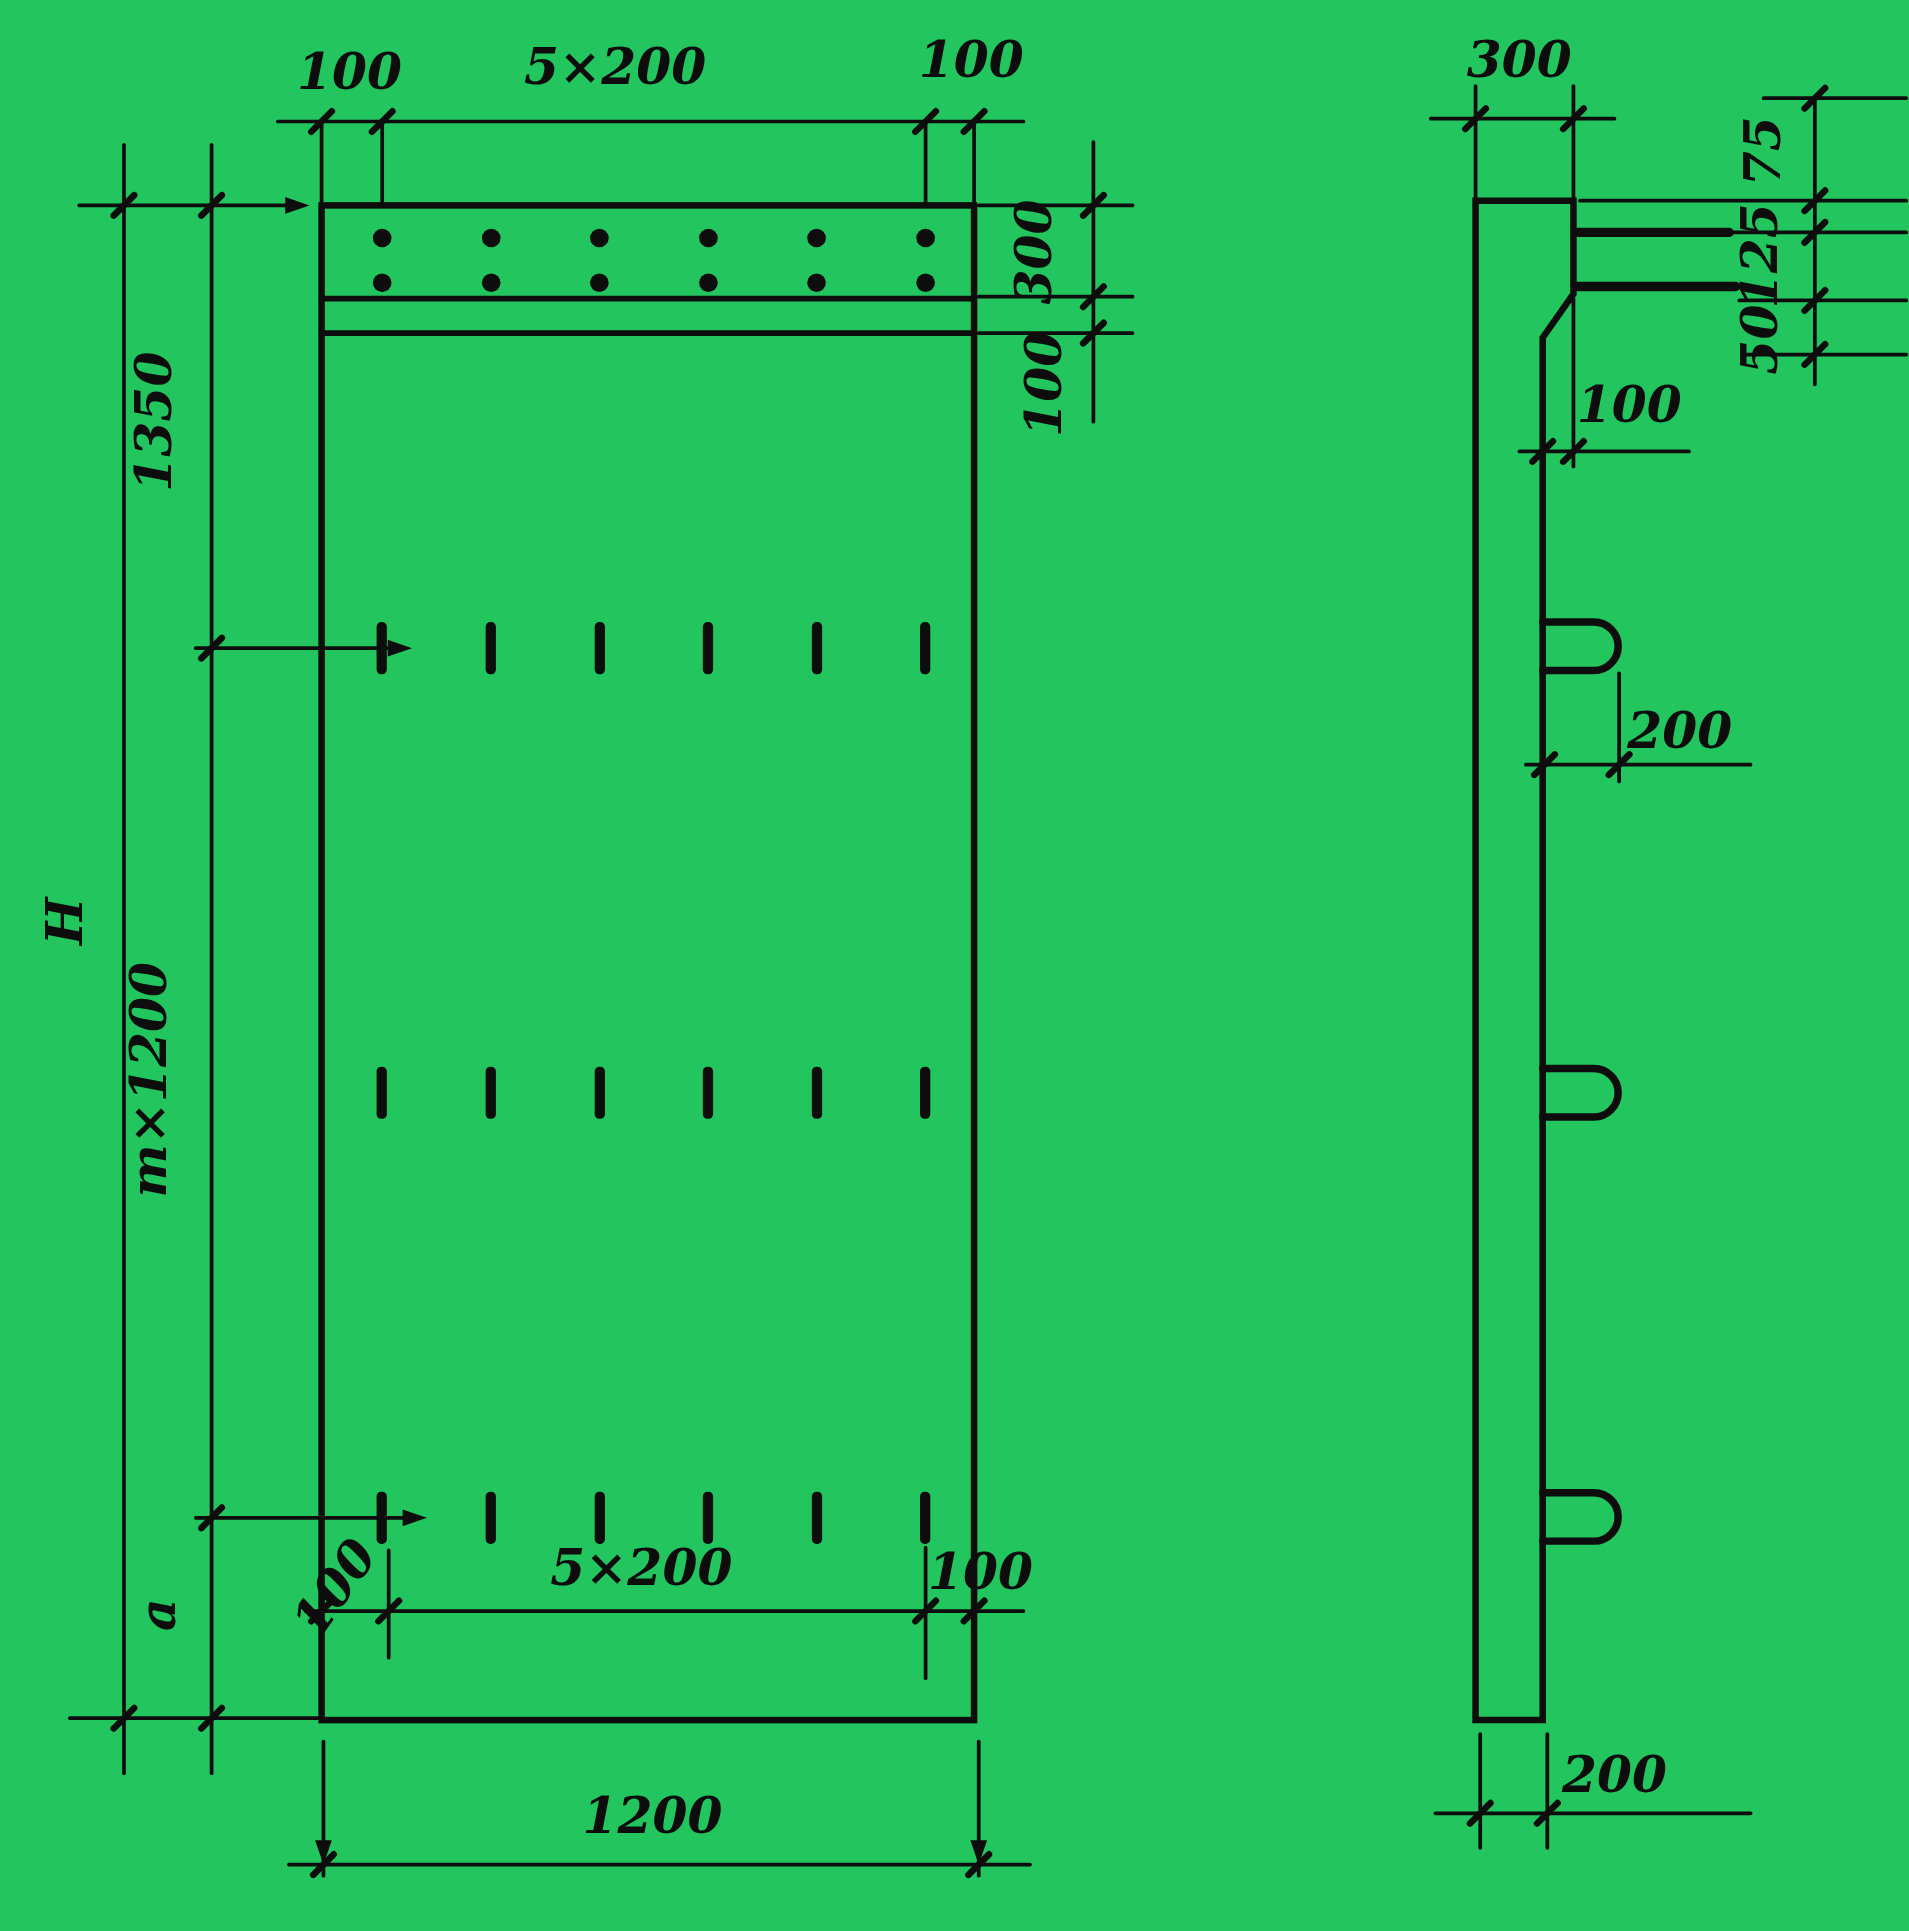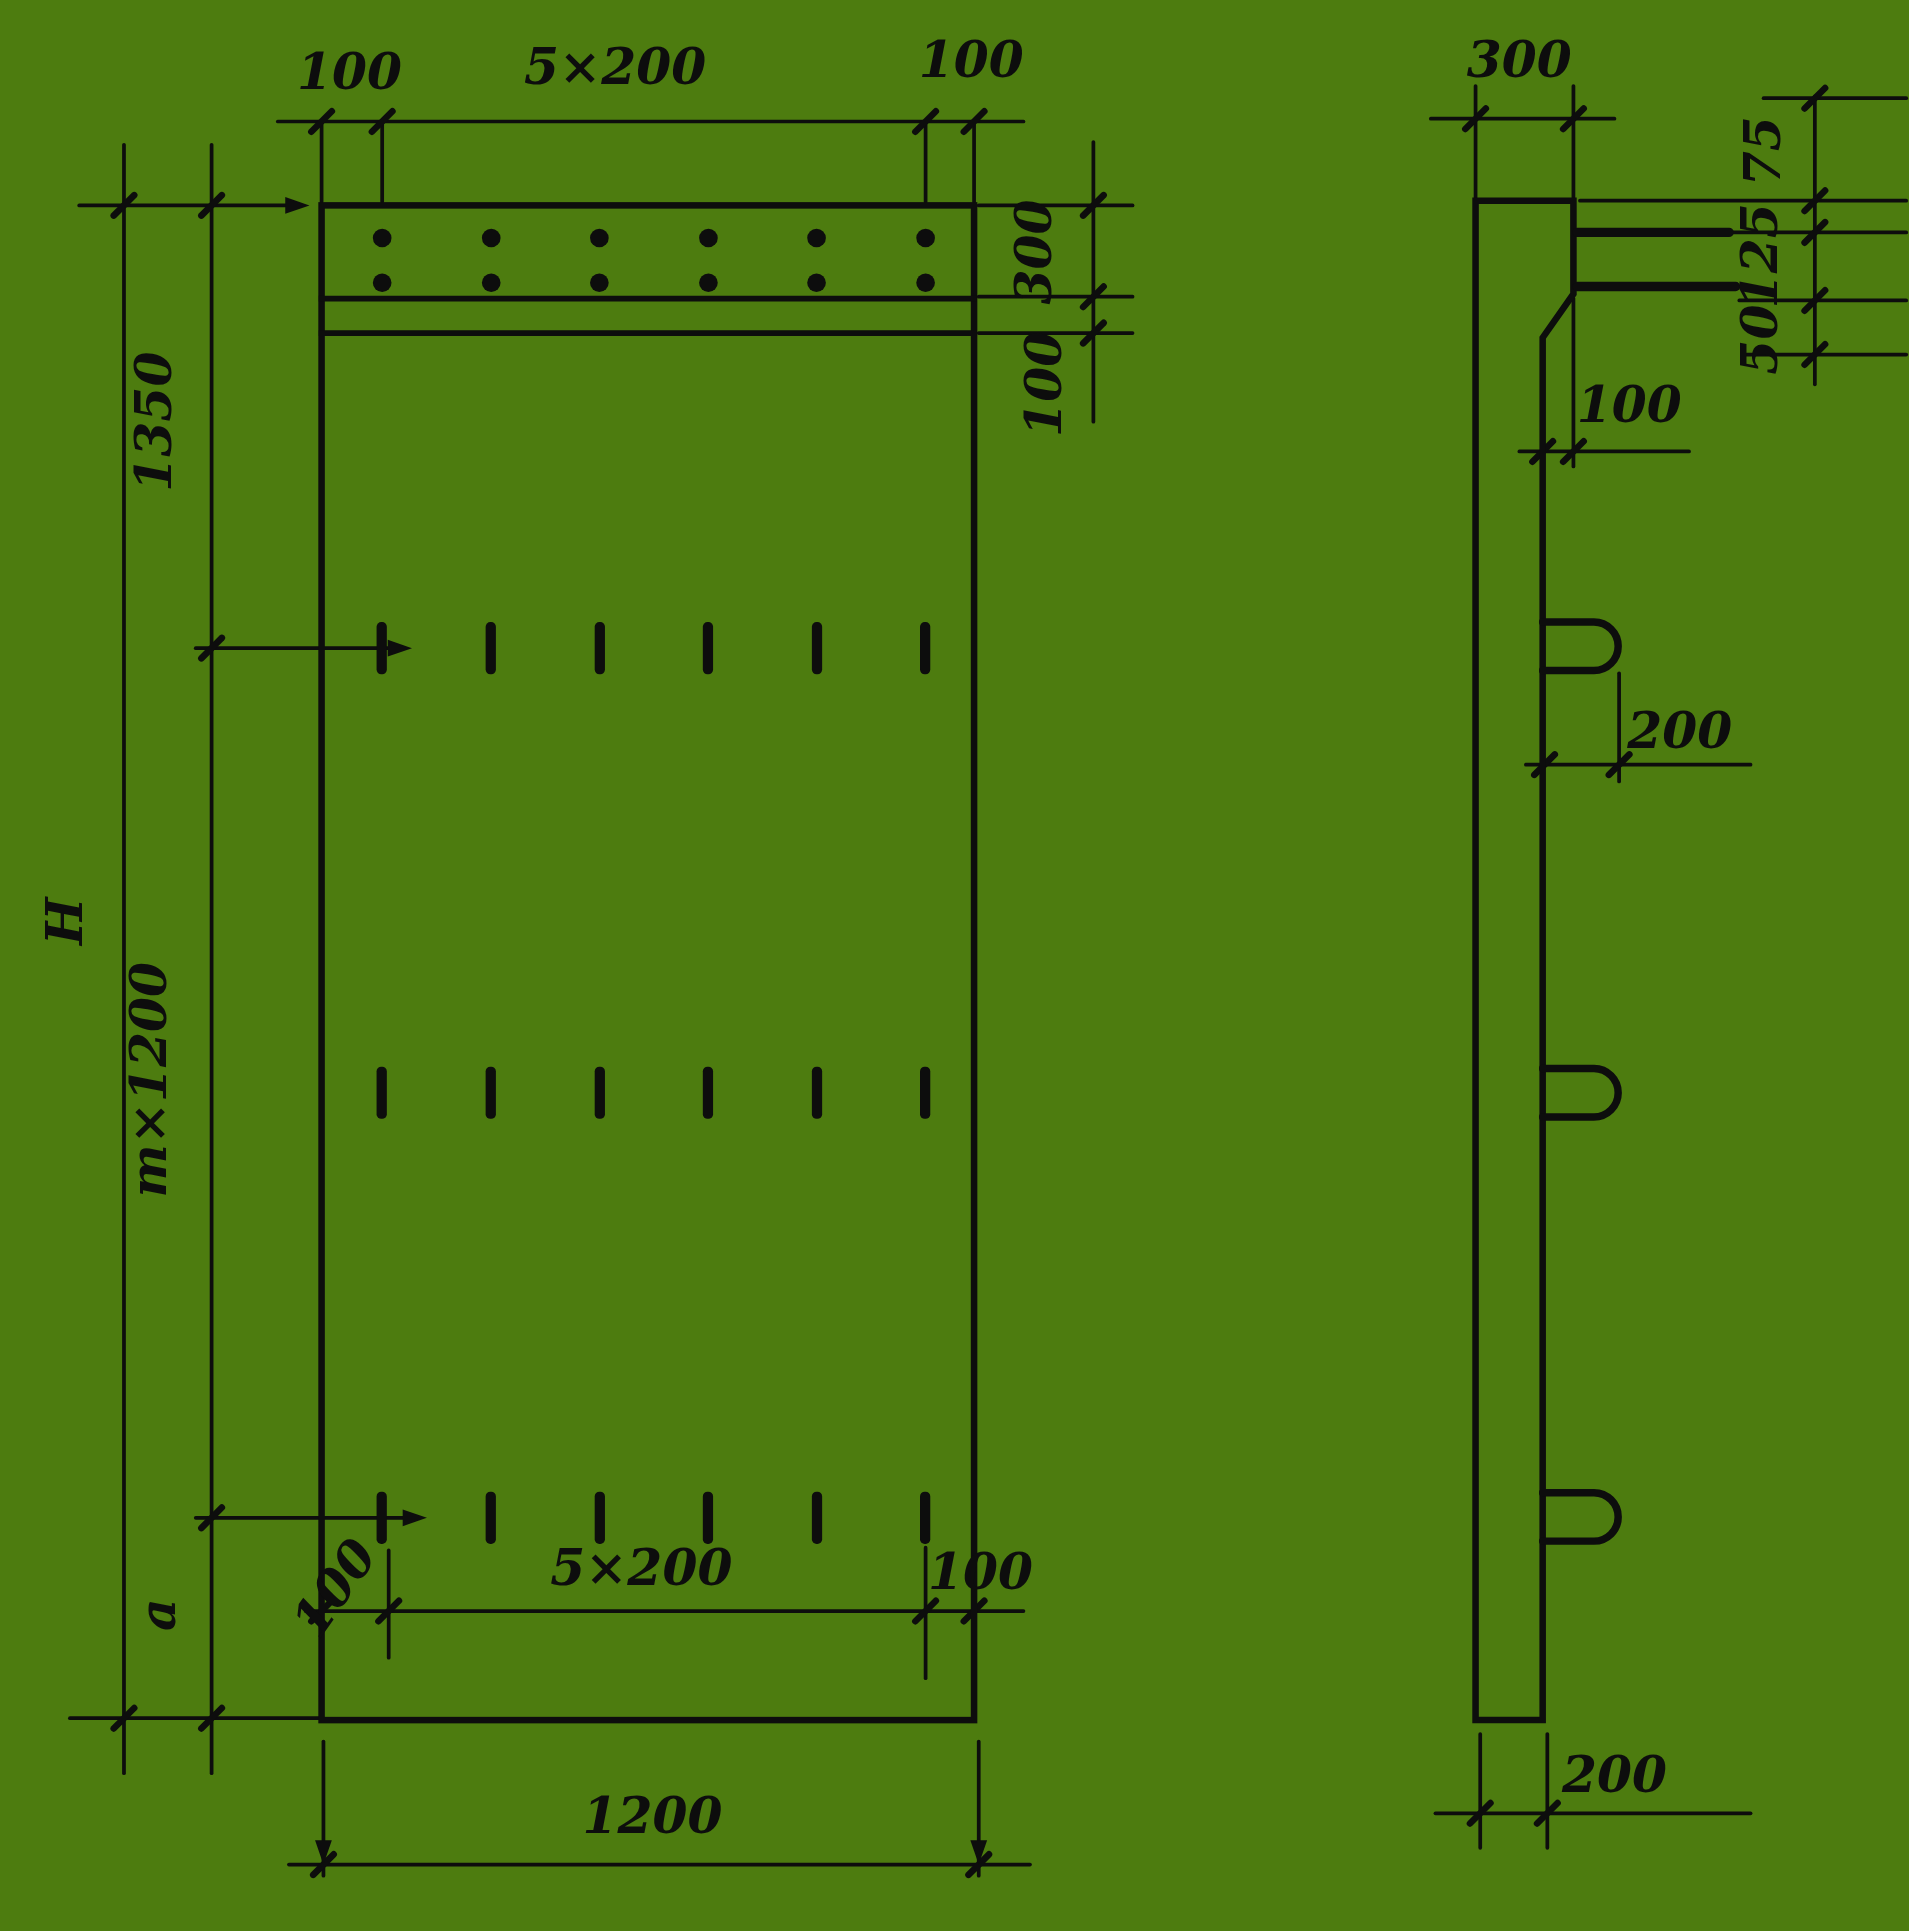--- a/index.html
+++ b/index.html
@@ -1,16 +1,16 @@
 <!DOCTYPE html>
 <html style="font-size:15px"><head>
 <meta charset="utf-8">
 <style>
   html,body{margin:0;padding:0;background:#ffffff;}
-  .stage{width:1909px;height:1932px;position:relative;background:#4d7c0f;overflow:hidden;}
+  .stage{width:1909px;height:1932px;position:relative;background:#22c55e;overflow:hidden;}
   svg{display:block;}
   .outline{stroke:#0d0d0d;stroke-width:7;fill:none;stroke-linecap:square;}
   .mid{stroke:#0d0d0d;stroke-width:6;fill:none;stroke-linecap:square;}
   .thin{stroke:#0d0d0d;stroke-width:4;fill:none;stroke-linecap:round;}
   .bar{stroke:#0d0d0d;stroke-width:10;fill:none;stroke-linecap:round;}
   .hook{stroke:#0d0d0d;stroke-width:8;fill:none;stroke-linecap:round;}
   .tick{stroke:#0d0d0d;stroke-width:7;stroke-linecap:round;}
   .ink{fill:#0d0d0d;}
   .dim{font-family:"DejaVu Serif","Liberation Serif",serif;
        font-style:italic;font-weight:bold;font-size:54px;fill:#0d0d0d;}

